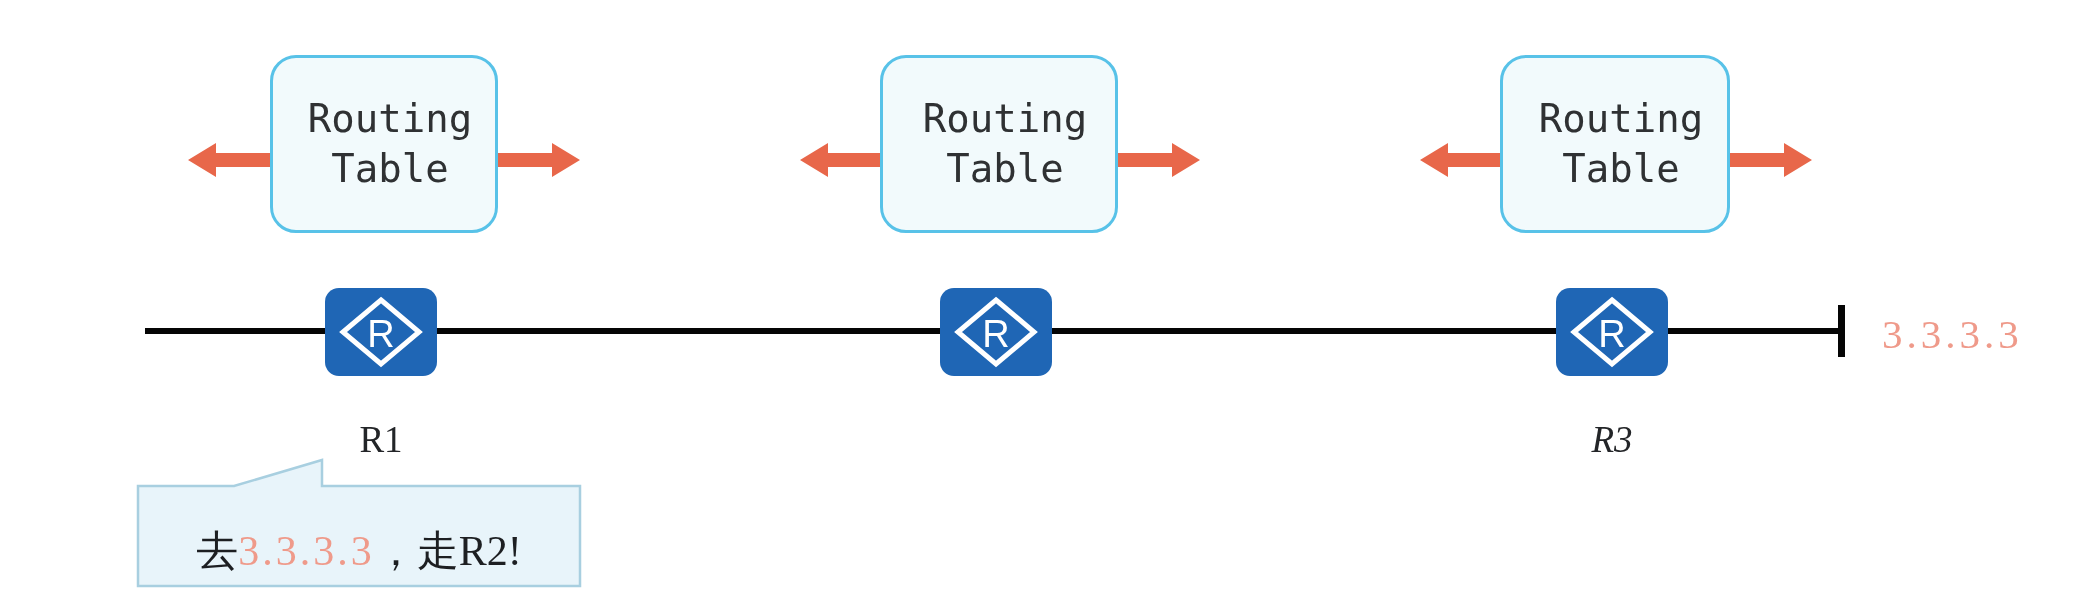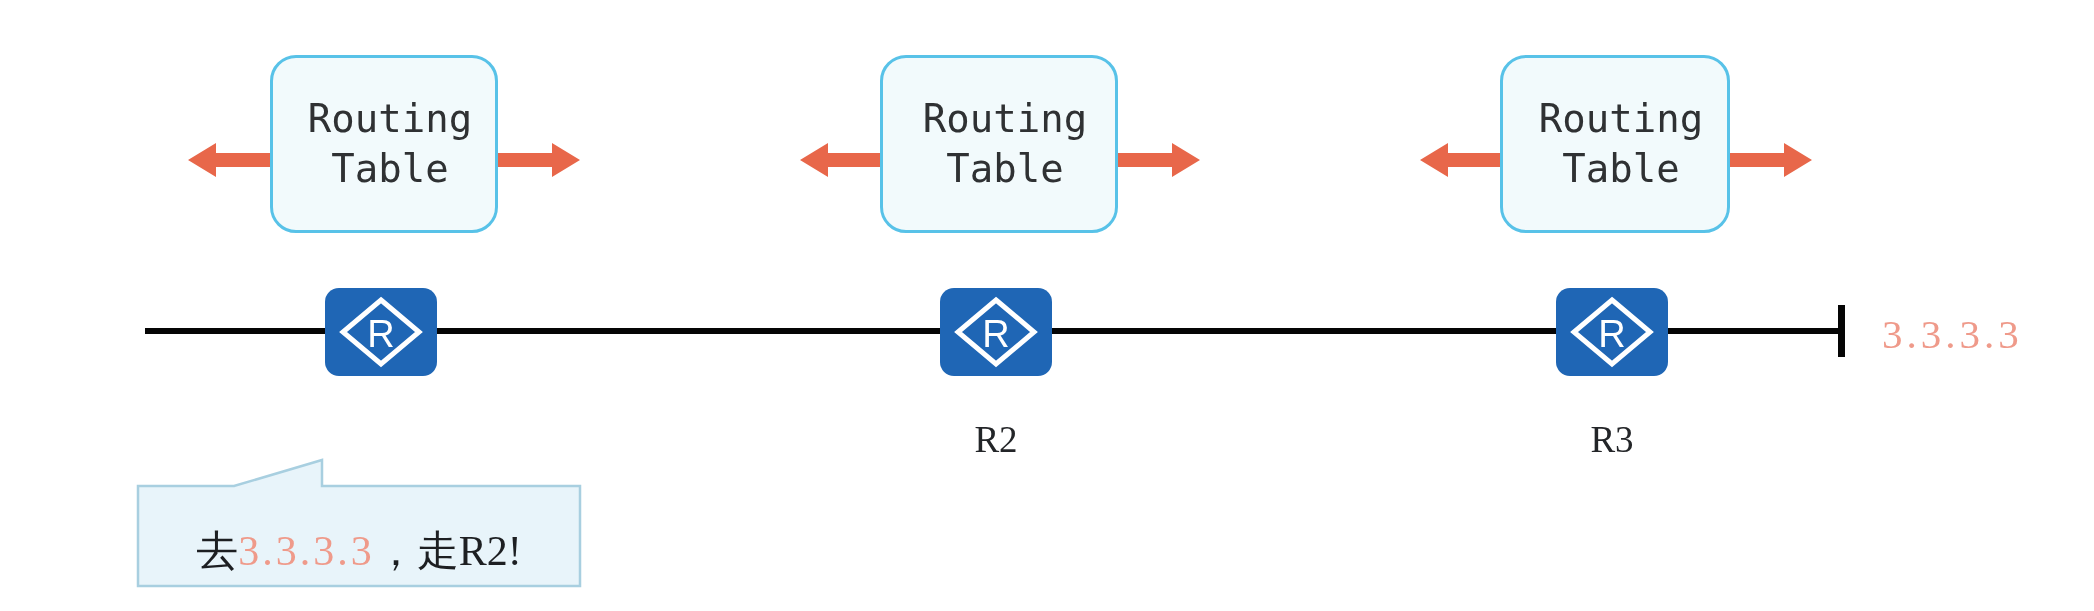--- a/index.html
+++ b/index.html
@@ -197,24 +197,24 @@
   </div>
 
   <div class="router" style="left:1556px; top:288px; width:112px; height:88px;">
     <svg width="112" height="88" viewBox="0 0 112 88">
       <rect x="0" y="0" width="112" height="88" rx="14" ry="14" fill="#1f66b5"></rect>
       <path d="M56 12 L94 44 L56 76 L18 44 Z" fill="none" stroke="#ffffff" stroke-width="5"></path>
       <text x="56" y="59" font-family="Liberation Sans, sans-serif" font-size="38" fill="#ffffff" text-anchor="middle">R</text>
     </svg>
   </div>
 
-
-  <div class="router-caption" style="left:926px; top:418px; width:140px;">R2</div>
-
-  <div class="router-caption" style="left:1542px; top:418px; width:140px;">R3</div>
+  <div class="router-caption" style="left:311px; top:418px; width:140px;">R1</div>
+
+
+  <div class="router-caption" style="left:1542px; top:418px; width:140px;font-style:italic;">R3</div>
 
   <div class="ip-label" style="left:1882px; top:310px;">3.3.3.3</div>
 
   <div class="callout" style="left:136px; top:458px; width:446px; height:130px;">
     <svg class="callout-shape" width="446" height="130" viewBox="0 0 446 130">
       <path d="M2 28
                L98 28
                L186 2
                L186 28
                L444 28

